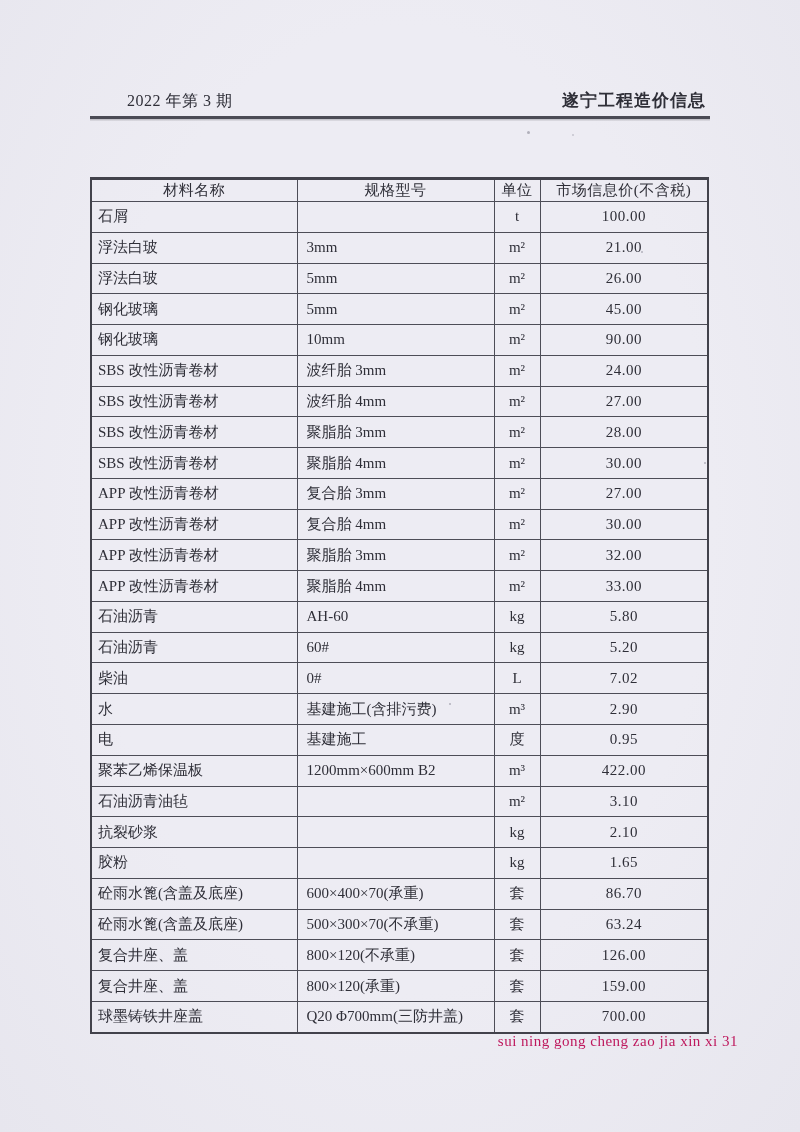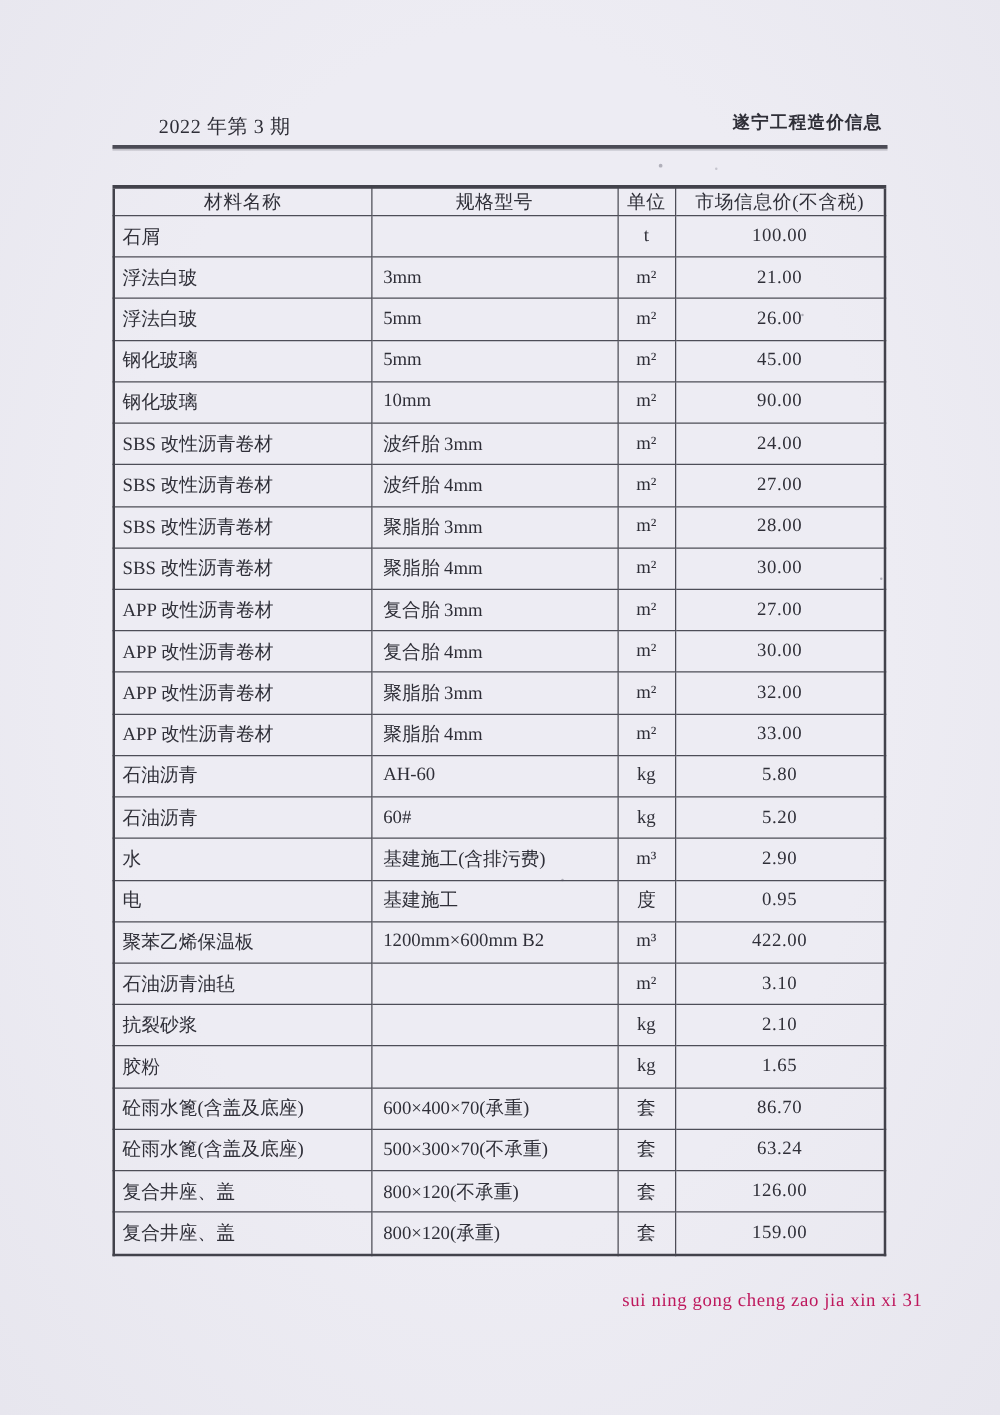--- a/index.html
+++ b/index.html
@@ -26,21 +26,21 @@
     top: 91px;
     font-size: 16px;
     letter-spacing: 0.5px;
     white-space: nowrap;
     margin-left: 30px;
   }
   .running-head-right {
     position: absolute;
     right: 94px;
     top: 89px;
-    font-size: 14px;
+    font-size: 17px;
     font-weight: bold;
     letter-spacing: 1px;
     white-space: nowrap;
   }
   .head-rule {
     position: absolute;
     left: 90px;
     width: 620px;
     top: 116px;
     height: 2.5px;
@@ -58,20 +58,21 @@
     table-layout: fixed;
     font-size: 15px;
     color: #2f2f38;
   }
   table.price-table, table.price-table th, table.price-table td {
     border: 1.5px solid #4d4d57;
   }
   table.price-table {
     border: 2.5px solid #42424b;
     border-top-width: 3.5px;
+    margin-top: 29px;
   }
   th {
     font-weight: normal;
     text-align: center;
     white-space: nowrap;
     letter-spacing: 0.5px;
   }
   td {
     white-space: nowrap;
     overflow: hidden;
@@ -215,20 +216,26 @@
     <td class="c-unit">kg</td>
     <td class="c-price">5.80</td>
   </tr>
         <tr>
     <td class="c-mat">石油沥青</td>
     <td class="c-spec">60#</td>
     <td class="c-unit">kg</td>
     <td class="c-price">5.20</td>
   </tr>
         <tr>
+    <td class="c-mat">柴油</td>
+    <td class="c-spec">0#</td>
+    <td class="c-unit">L</td>
+    <td class="c-price">7.02</td>
+  </tr>
+        <tr>
     <td class="c-mat">水</td>
     <td class="c-spec">基建施工(含排污费)</td>
     <td class="c-unit">m³</td>
     <td class="c-price">2.90</td>
   </tr>
         <tr>
     <td class="c-mat">电</td>
     <td class="c-spec">基建施工</td>
     <td class="c-unit">度</td>
     <td class="c-price">0.95</td>
@@ -273,20 +280,26 @@
     <td class="c-mat">复合井座、盖</td>
     <td class="c-spec">800×120(不承重)</td>
     <td class="c-unit">套</td>
     <td class="c-price">126.00</td>
   </tr>
         <tr>
     <td class="c-mat">复合井座、盖</td>
     <td class="c-spec">800×120(承重)</td>
     <td class="c-unit">套</td>
     <td class="c-price">159.00</td>
+  </tr>
+        <tr>
+    <td class="c-mat">球墨铸铁井座盖</td>
+    <td class="c-spec">Q20 Φ700mm(三防井盖)</td>
+    <td class="c-unit">套</td>
+    <td class="c-price">700.00</td>
   </tr>
       </tbody>
   </table>
 
   <div class="page-footer">sui ning gong cheng zao jia xin xi 31</div>
 
   <div class="speck s1"></div>
   <div class="speck s2"></div>
   <div class="speck s3"></div>
   <div class="speck s4"></div>

